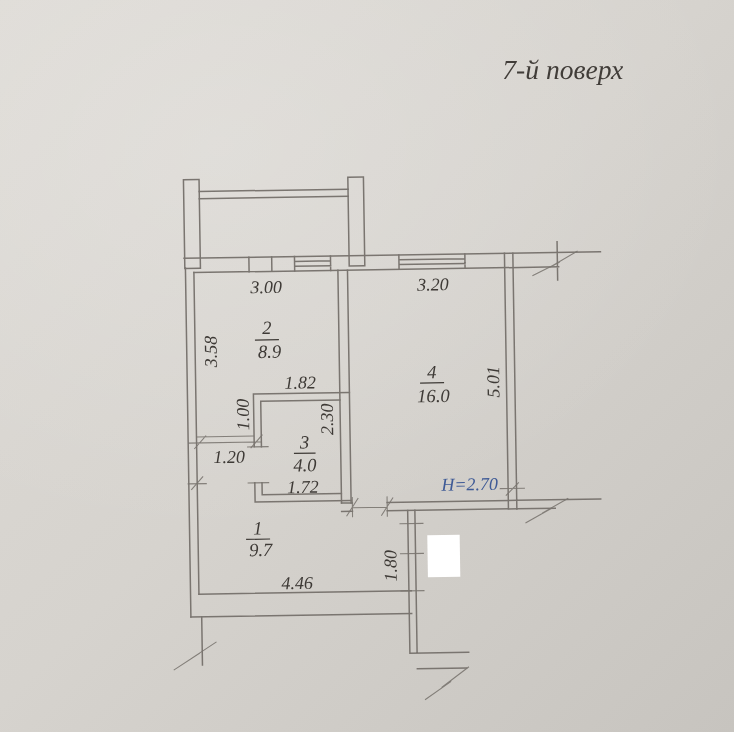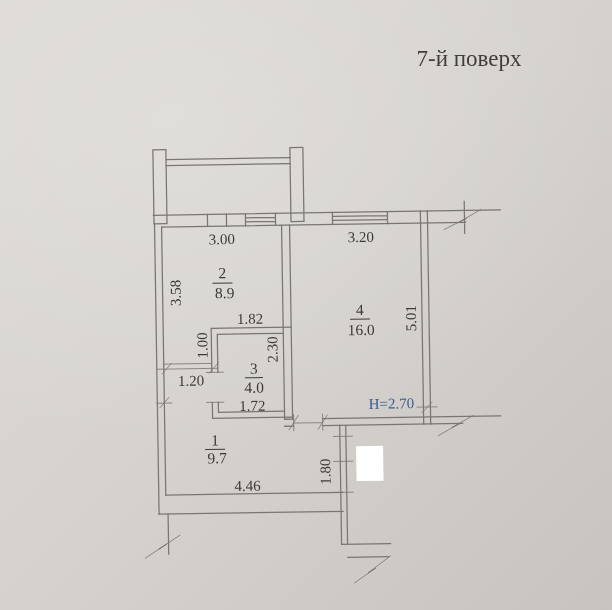--- a/index.html
+++ b/index.html
@@ -9,20 +9,21 @@
   html,body{margin:0;padding:0;}
   body{
     width:612px;height:610px;overflow:hidden;
     font-family:"Liberation Serif", serif;
   }
   .paper{
     position:relative;width:612px;height:610px;
     background:
       radial-gradient(120% 90% at 30% 20%, rgba(255,255,255,.18), rgba(255,255,255,0) 60%),
       linear-gradient(135deg, var(--paper_light) 0%, var(--paper) 48%, var(--paper_dark) 100%);
+    font-style: italic;
   }
   svg{display:block;}
   .wl{stroke:var(--line);stroke-width:1.25;fill:none;stroke-linecap:square;}
   .wl-thin{stroke:var(--line);stroke-width:0.9;fill:none;opacity:.9;}
   .dim{font-family:"Liberation Serif", serif;font-size:15px;fill:var(--ink);text-anchor:middle;}
   .num{font-family:"Liberation Serif", serif;font-size:15.5px;fill:var(--ink);text-anchor:middle;}
   .ttl{font-family:"Liberation Serif", serif;font-size:23px;fill:#413d39;text-anchor:middle;}
   .blue{fill:var(--blue);}
   .ink-line{stroke:var(--ink);stroke-width:1;fill:none;}
 </style>

